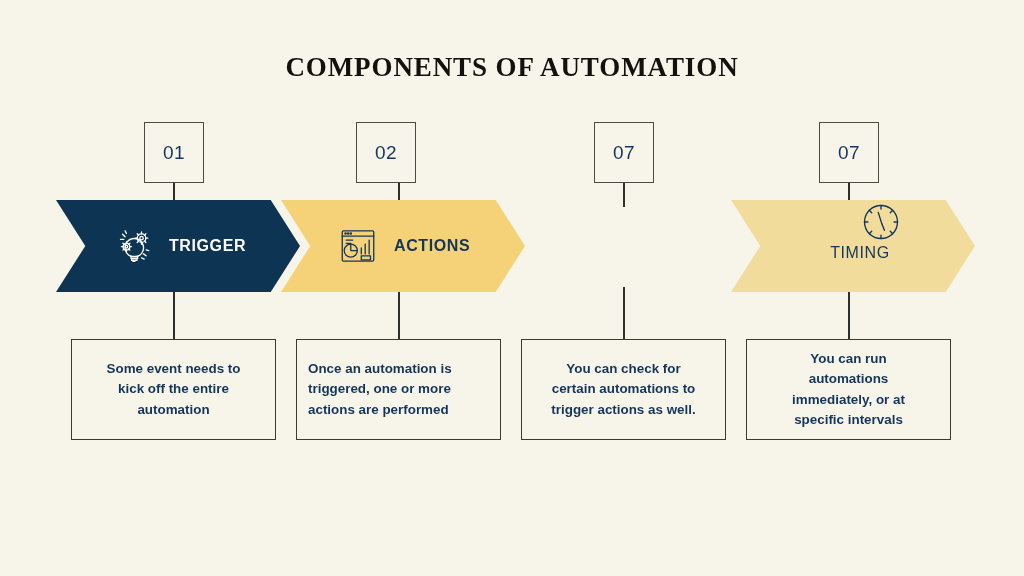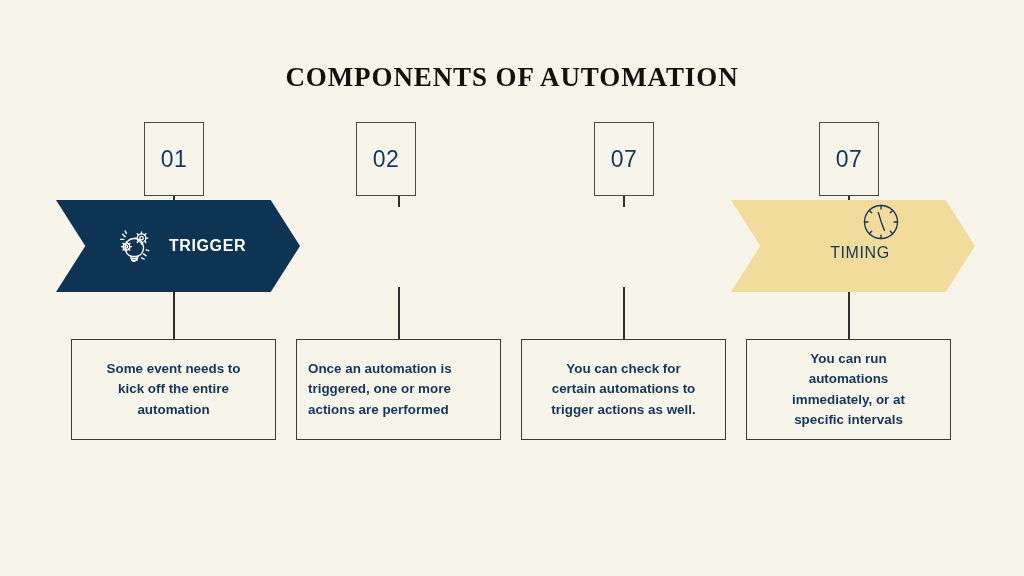--- a/index.html
+++ b/index.html
@@ -20,36 +20,35 @@
     position: absolute;
     top: 52px;
     left: 0;
     width: 1024px;
     text-align: center;
     font-family: "Liberation Serif", serif;
     font-weight: bold;
     font-size: 27px;
     letter-spacing: 0.9px;
     color: #13100e;
-    margin-top: 10px;
   }
 
   
   .num-box {
     position: absolute;
     top: 122px;
     width: 60px;
-    height: 74px;
+    height: 61px;
     border: 1.6px solid #4a4a46;
     background: #f7f4ea;
     box-sizing: border-box;
     display: flex;
     align-items: center;
     justify-content: center;
-    font-size: 23px;
+    font-size: 19px;
     color: #14365c;
     letter-spacing: 0.5px;
     z-index: 6;
   }
 
   
   .connector {
     position: absolute;
     width: 1.8px;
     background: #2f2f2c;
@@ -168,20 +167,37 @@
         <circle cx="22" cy="33" r="5"></circle>
         <circle cx="22" cy="33" r="2"></circle>
         <path d="M22 25.5 v2.5 M22 38 v2.5 M14.5 33 h2.5 M27 33 h2.5 M16.7 27.7 l1.8 1.8 M25.5 36.5 l1.8 1.8 M27.3 27.7 l-1.8 1.8 M18.5 36.5 l-1.8 1.8"></path>
         <path d="M16 14 l4 4 M13 22 h5 M20 9 l2 4"></path>
         <path d="M48 44 l4 3 M45 50 l4 2 M52 38 l4 1"></path>
       </svg>
     </span>
     <span class="chev-label lbl-bold txt-white">TRIGGER</span>
   </div>
 
+  <div class="chevron chev-2">
+    <span class="chev-icon">
+      <svg width="42" height="42" viewBox="0 0 64 64" fill="none" stroke="#14365c" stroke-width="2" stroke-linecap="round" stroke-linejoin="round">
+        <rect x="8" y="9" width="48" height="46" rx="2"></rect>
+        <path d="M8 17 h48"></path>
+        <circle cx="13" cy="13" r="1"></circle>
+          <circle cx="17" cy="13" r="1"></circle>
+          <circle cx="21" cy="13" r="1"></circle>
+        <path d="M14 23 h10 M14 28 h7"></path>
+        <circle cx="21" cy="39" r="10"></circle>
+        <path d="M21 29 v10 h10"></path>
+        <path d="M37 44 v-9 M43 44 v-15 M49 44 v-21"></path>
+        <rect x="37" y="47" width="14" height="6"></rect>
+      </svg>
+    </span>
+    <span class="chev-label lbl-bold txt-navy">ACTIONS</span>
+  </div>
 
 
   <div class="chevron chev-4">
     <span class="chev-icon">
       <svg width="44" height="44" viewBox="0 0 64 64" fill="none" stroke="#14365c" stroke-width="2" stroke-linecap="round" stroke-linejoin="round">
         <circle cx="32" cy="32" r="24"></circle>
         <path d="M32 8 v5 M32 51 v5 M8 32 h5 M51 32 h5
                  M15 15 l3.5 3.5 M45.5 45.5 l3.5 3.5 M49 15 l-3.5 3.5 M18.5 45.5 l-3.5 3.5"></path>
         <path d="M28 18 L33 34 L37 44"></path>
       </svg>

